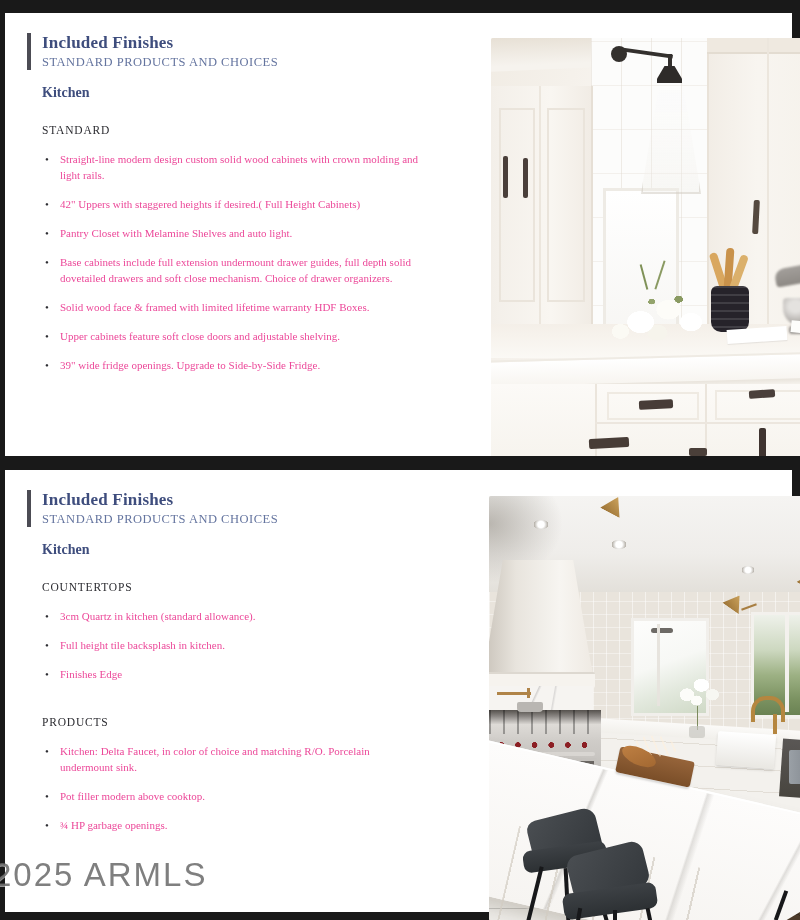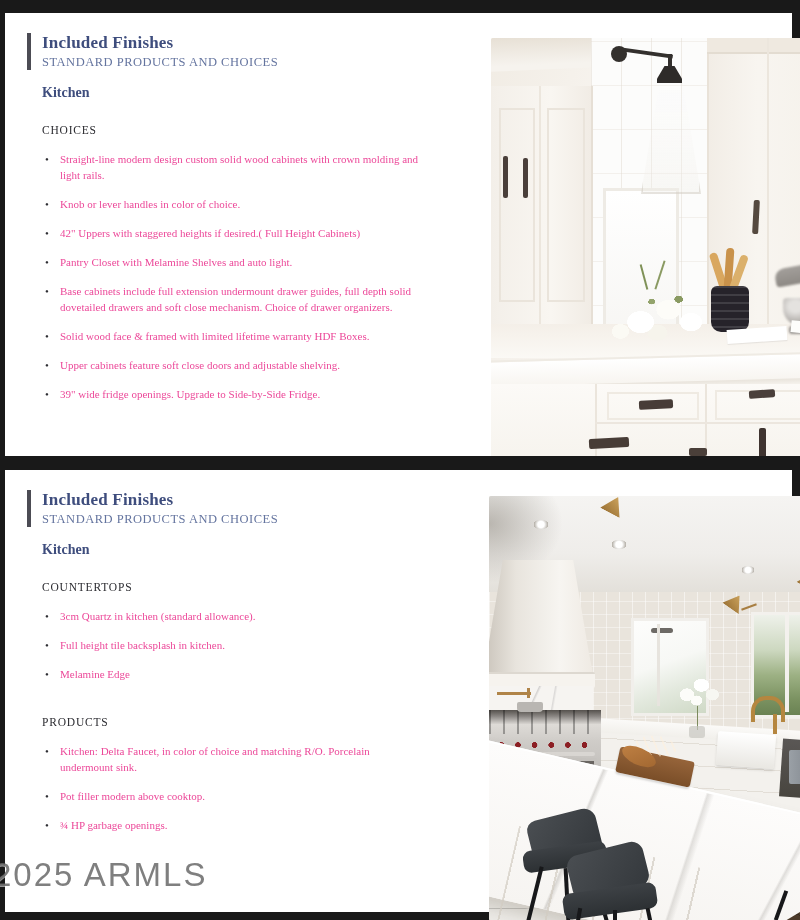--- a/index.html
+++ b/index.html
@@ -198,24 +198,23 @@
   <section class="panel panel-1">
     <div class="text-col">
       <header class="title-block">
         <div class="accent-bar"></div>
         <div>
           <h1 class="doc-title">Included Finishes</h1>
           <h2 class="doc-subtitle">STANDARD PRODUCTS AND CHOICES</h2>
         </div>
       </header>
       <h3 class="section-heading">Kitchen</h3>
-      <h4 class="group-heading">CHOICES</h4>
+      <h4 class="group-heading">STANDARD</h4>
       <ul class="bullets">
         <li>Straight-line modern design custom solid wood cabinets with crown molding and light rails.</li>
-        <li>Knob or lever handles in color of choice.</li>
         <li>42" Uppers with staggered heights if desired.( Full Height Cabinets)</li>
         <li>Pantry Closet with Melamine Shelves and auto light.</li>
         <li>Base cabinets include full extension undermount drawer guides, full depth solid dovetailed drawers and soft close mechanism. Choice of drawer organizers.</li>
         <li>Solid wood face &amp; framed with limited lifetime warranty HDF Boxes.</li>
         <li>Upper cabinets feature soft close doors and adjustable shelving.</li>
         <li>39" wide fridge openings. Upgrade to Side-by-Side Fridge.</li>
       </ul>
     </div>
 
     <figure class="photo photo1">
@@ -279,21 +278,21 @@
         <div>
           <h1 class="doc-title">Included Finishes</h1>
           <h2 class="doc-subtitle">STANDARD PRODUCTS AND CHOICES</h2>
         </div>
       </header>
       <h3 class="section-heading">Kitchen</h3>
       <h4 class="group-heading">COUNTERTOPS</h4>
       <ul class="bullets">
         <li>3cm Quartz in kitchen (standard allowance).</li>
         <li>Full height tile backsplash in kitchen.</li>
-        <li>Melamine Edge</li>
+        <li>Finishes Edge</li>
       </ul>
       <h4 class="group-heading gap-plumbing">PRODUCTS</h4>
       <ul class="bullets">
         <li>Kitchen: Delta Faucet, in color of choice and matching R/O. Porcelain undermount sink.</li>
         <li>Pot filler modern above cooktop.</li>
         <li>¾ HP garbage openings.</li>
       </ul>
     </div>
 
     <figure class="photo photo2">

